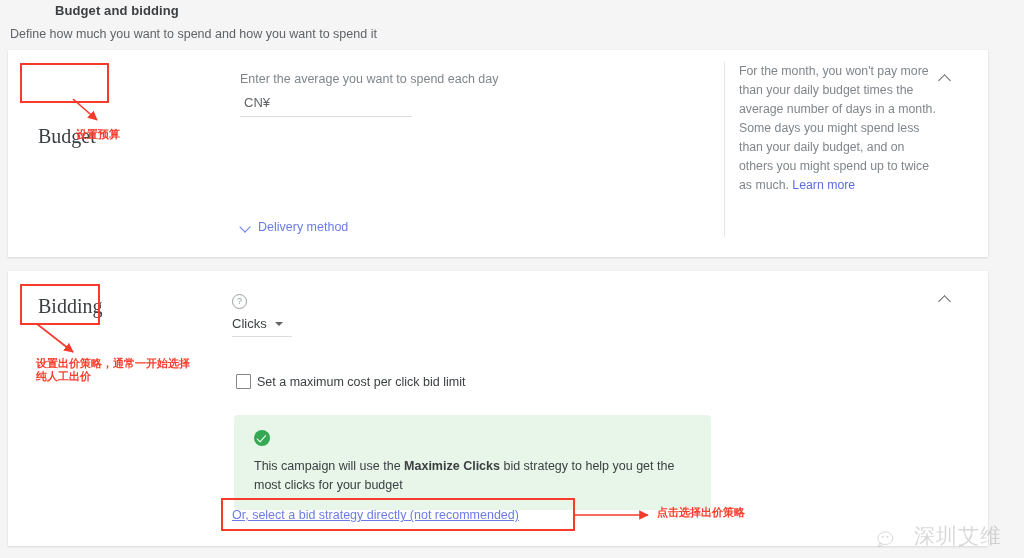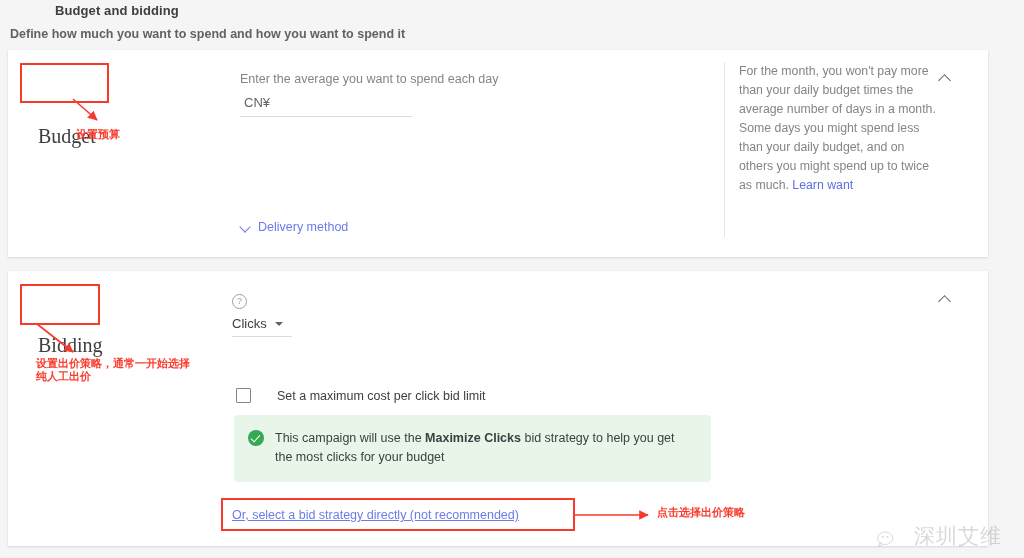--- a/index.html
+++ b/index.html
@@ -31,21 +31,20 @@
     margin: 0;
     line-height: 18px;
     padding-left: 45px;
   }
   .page-subtitle {
     font-size: 12.5px;
     color: #5f6368;
     margin: 0;
     margin-top: 6px;
     line-height: 16px;
-    font-weight: bold;
   }
 
   
   .card {
     position: absolute;
     left: 8px;
     width: 980px;
     background: #ffffff;
     box-shadow: 0 1px 2px rgba(60,64,67,0.15), 0 0 1px rgba(60,64,67,0.10);
     box-sizing: border-box;
@@ -192,49 +191,50 @@
   .caret {
     width: 0; height: 0;
     border-left: 4.5px solid transparent;
     border-right: 4.5px solid transparent;
     border-top: 4.5px solid #5f6368;
   }
 
   .checkbox-row {
     position: absolute;
     left: 236px;
-    top: 388px;
+    top: 374px;
     display: flex;
     align-items: center;
-    gap: 26px;
+    gap: 6px;
     cursor: pointer;
   }
   .checkbox {
     width: 15px; height: 15px;
     border: 1.7px solid #80868b;
     border-radius: 1px;
     box-sizing: border-box;
   }
   .checkbox-label {
     font-size: 12.5px;
     color: #3c4043;
   }
 
   .notice {
     position: absolute;
     left: 234px;
     top: 415px;
     width: 477px;
     background: #e8f5e9;
     border-radius: 4px;
-    padding: 14px 16px 15px 14px;
+    padding: 14px 16px 15px 20px;
     box-sizing: border-box;
     display: flex;
     gap: 11px;
     align-items: flex-start;
+    flex-direction: column;
   }
   .check-circle {
     width: 16px; height: 16px;
     border-radius: 50%;
     background: #34a853;
     flex: 0 0 auto;
     position: relative;
     margin-top: 1px;
   }
   .check-circle::after {
@@ -325,32 +325,32 @@
     <div class="text-input-wrap" style="left:232px;top:42px;">
       <input class="text-input" type="text" placeholder="CN¥" style="">
     </div>
 
     <div class="delivery-row" style="left:232px;top:170px;">
       <span class="chev-down"></span>
       <span class="link link-blue">Delivery method</span>
     </div>
 
     <div class="info-panel" style="top:12px;left:716px;height:175px;">
-      <p class="info-text"><span>For the month, you won't pay more than your daily budget times the average number of days in a month. Some days you might spend less than your daily budget, and on others you might spend up to twice as much. </span><span class="learn">Learn want</span></p>
+      <p class="info-text"><span>For the month, you won't pay more than your daily budget times the average number of days in a month. Some days you might spend less than your daily budget, and on others you might spend up to twice as much. </span><span class="learn">Learn more</span></p>
     </div>
 
     <div class="collapse-chevron" style="right:35px;top:22px;"></div>
 
   </div>
 </div>
 
 <div class="card" id="bidding-card">
   <div class="card-inner">
 
-    <div class="section-label" style="position:absolute;left:30px;top:24px;margin-top:39px;">Bidding</div>
+    <div class="section-label" style="position:absolute;left:30px;top:24px;">Bidding</div>
 
     <div class="collapse-chevron" style="right:35px;top:22px;"></div>
 
   </div>
 </div>
 
 <div class="focus-label-row">
   <span class="help-icon">?</span>
 </div>
 

